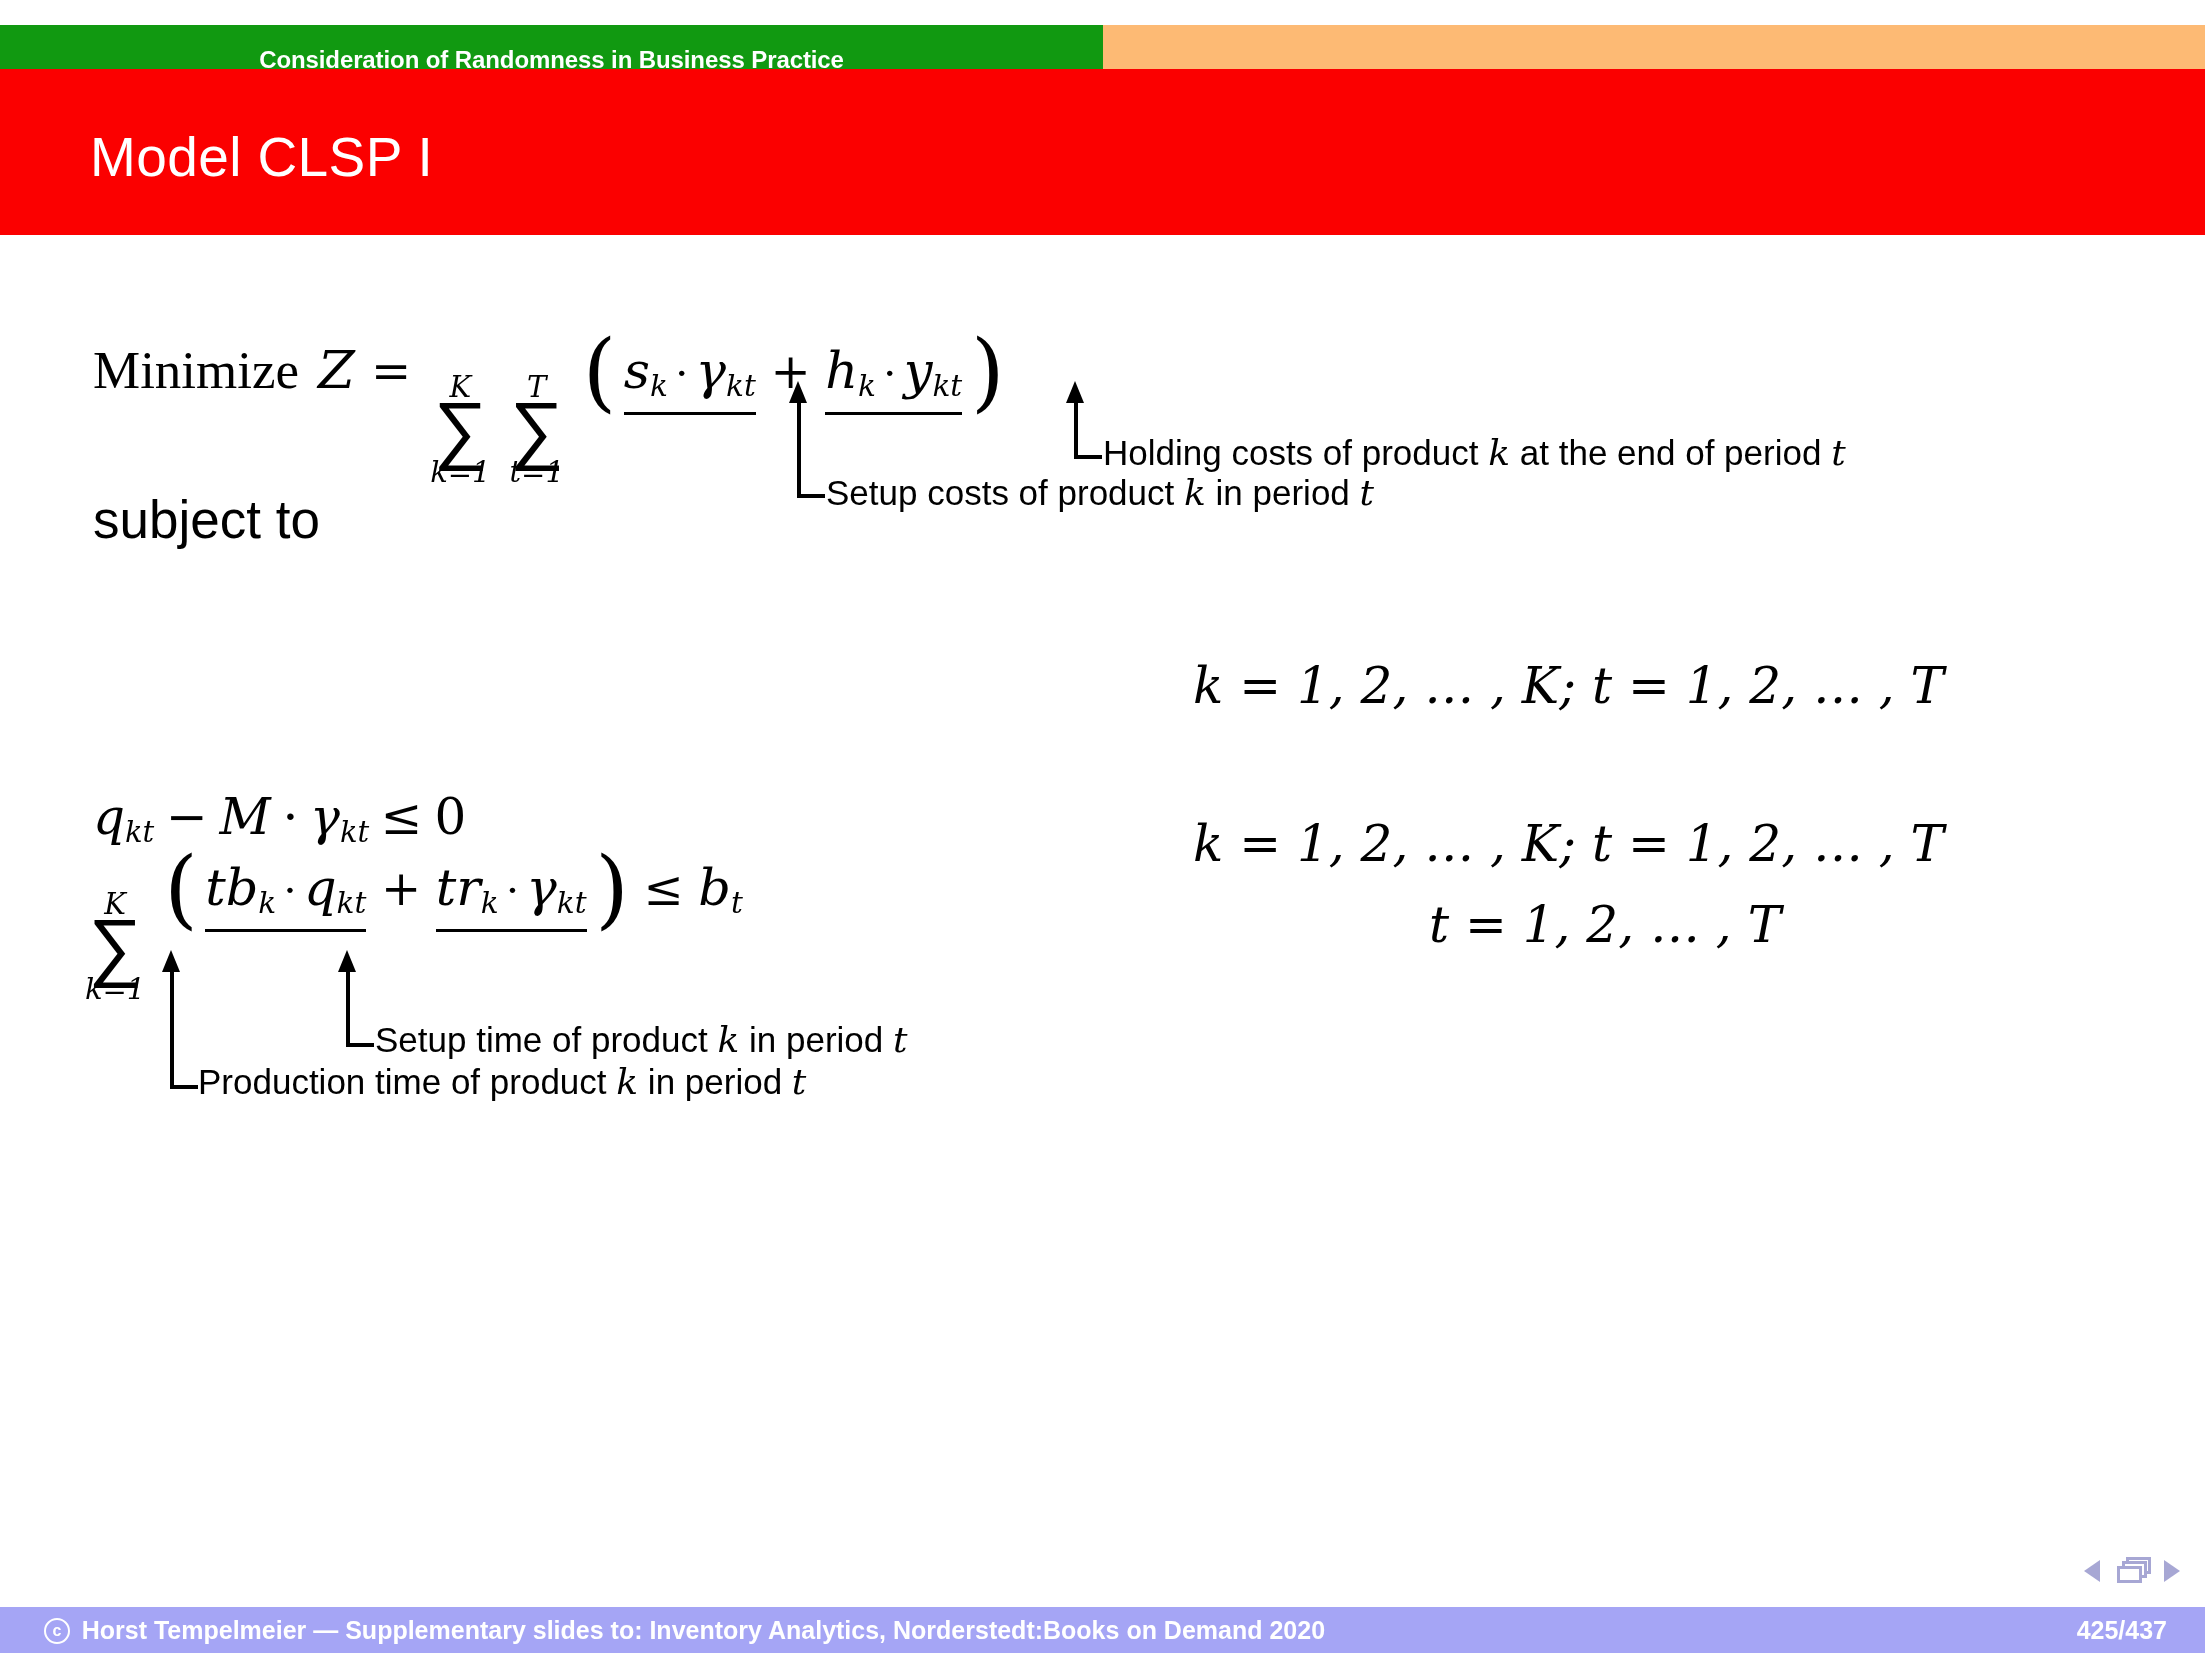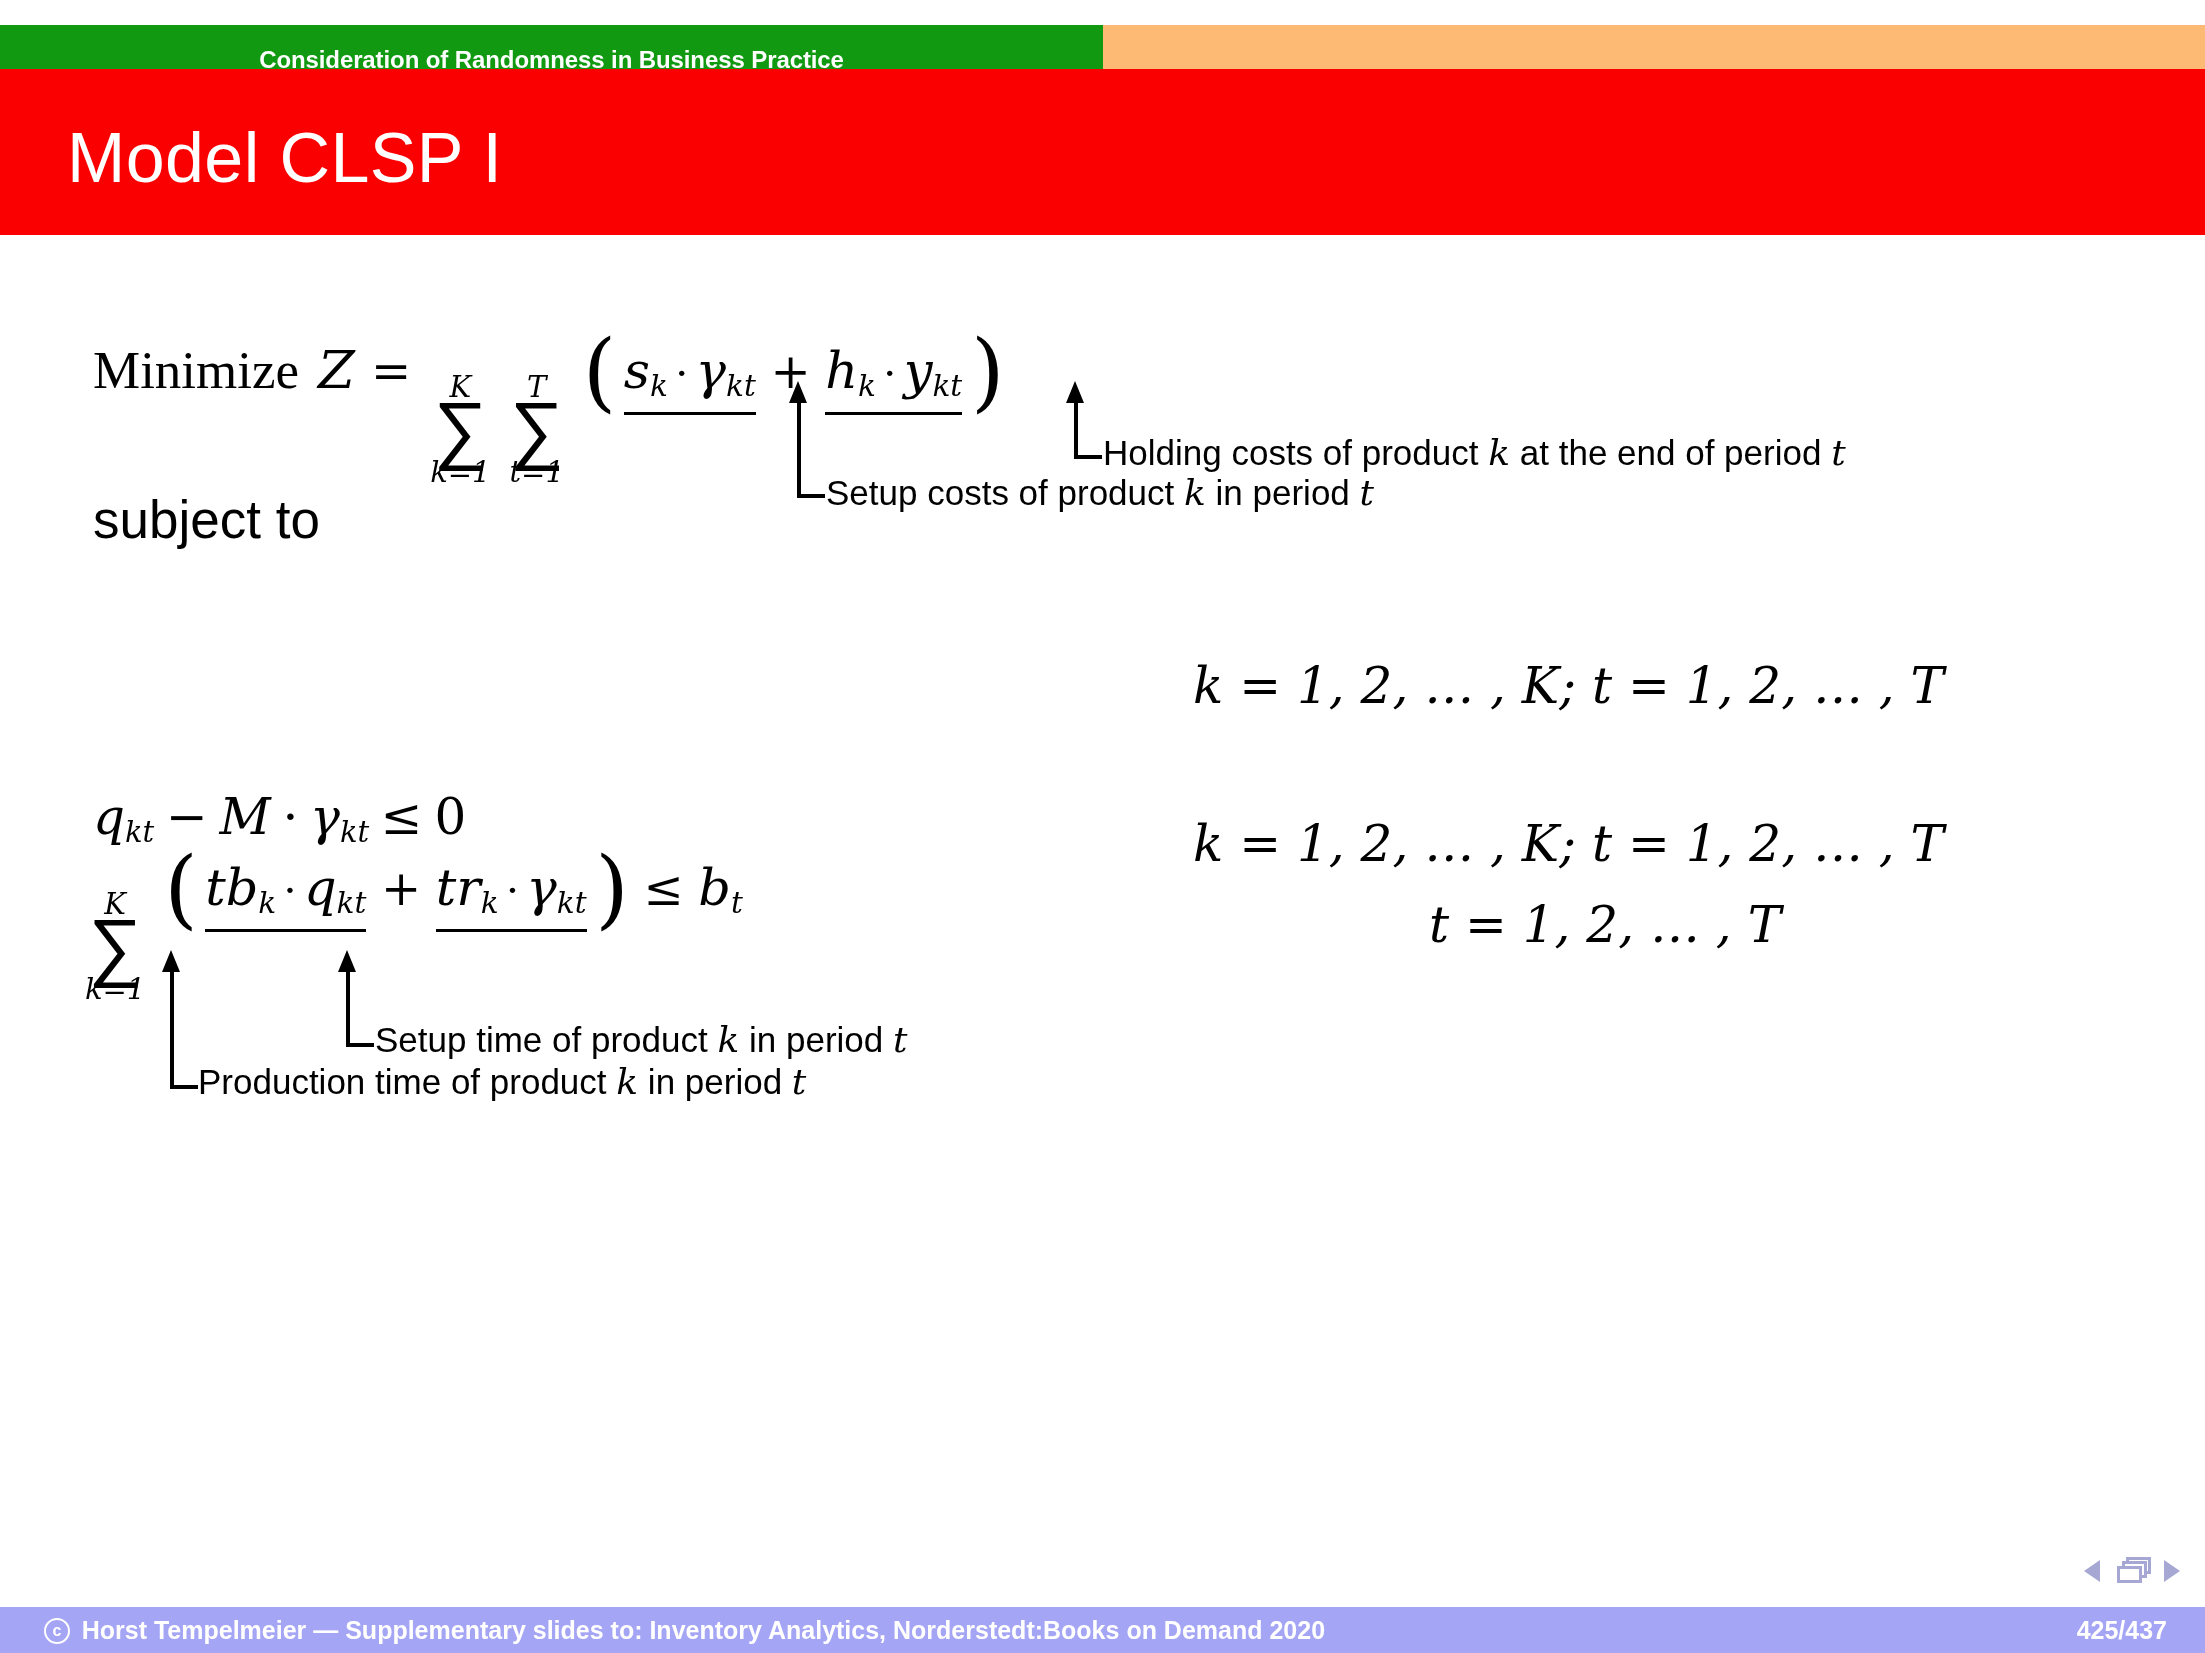--- a/index.html
+++ b/index.html
@@ -63,23 +63,23 @@
     position: absolute;
     top: 69px; left: 0;
     width: 2205px;
     height: 166px;
     background: #fb0000;
     display: flex;
     align-items: center;
   }
   .titleband .title {
     color: #ffffff;
-    font-size: 70px;
+    font-size: 55px;
     font-weight: normal;
-    padding-left: 67px;
+    padding-left: 90px;
     letter-spacing: 0.4px;
     line-height: 1;
     margin-top: 11px;
   }
 
   
   .slidebody {
     position: absolute;
     top: 235px; left: 0;
     width: 2205px;

